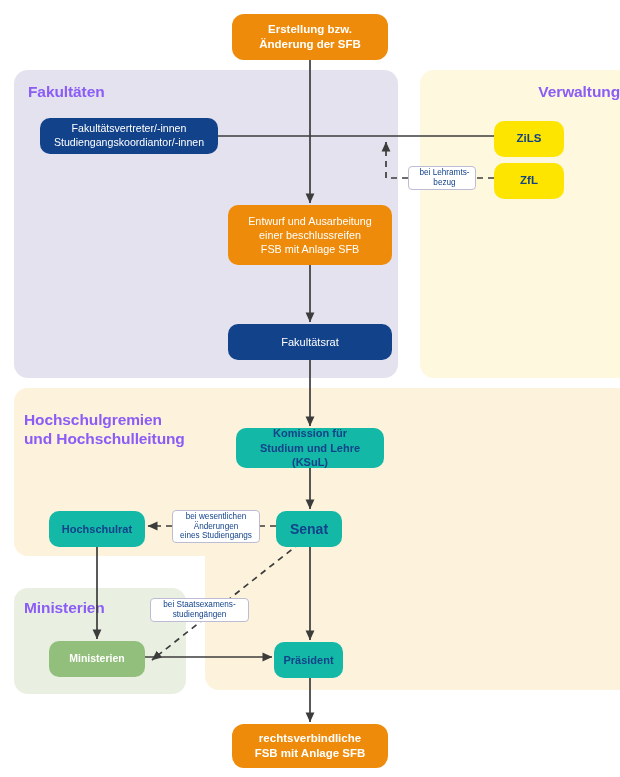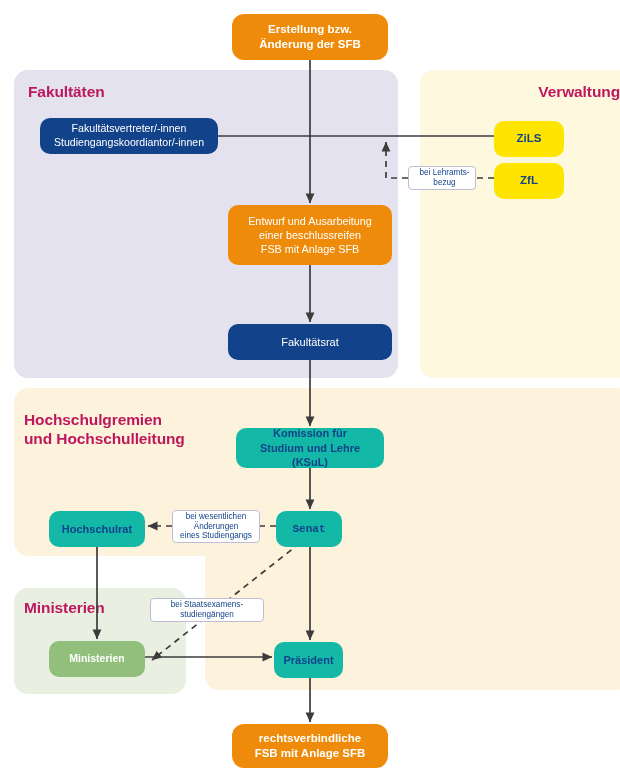--- a/index.html
+++ b/index.html
@@ -24,21 +24,21 @@
     border-radius: 14px;
   }
   .panel-fakultaeten { left: 14px;  top: 70px;  width: 384px; height: 308px; background: #E4E2EF; }
   .panel-verwaltung  { left: 420px; top: 70px;  width: 220px; height: 308px; background: #FDF8DE; }
   .panel-hochschul   { left: 14px;  top: 388px; width: 616px; height: 168px; background: #FDF2DB; }
   .panel-hochschul2  { left: 205px; top: 500px; width: 425px; height: 190px; background: #FDF2DB; }
   .panel-ministerien { left: 14px;  top: 588px; width: 172px; height: 106px; background: #E9F0E2; }
 
   .panel-title {
     position: absolute;
-    color: #be185d;
+    color: #8b5cf6;
     font-weight: bold;
     font-size: 15.5px;
     letter-spacing: -0.1px;
     line-height: 1.25;
     white-space: pre-line;
   }
   .t-fakultaeten { left: 28px;  top: 82px;  }
   .t-verwaltung  { left: 420px; top: 82px;  width: 200px; text-align: right; }
   .t-hochschul   { left: 24px;  top: 410px; }
   .t-ministerien { left: 24px;  top: 598px; }
@@ -65,21 +65,21 @@
   .n-green  { background: #92BF7B; color: #ffffff; }
 
   .node-start   { left: 232px; top: 14px;  width: 156px; height: 46px;  border-radius: 12px; font-size: 11.5px; }
   .node-fakvert { left: 26px;  top: 118px; width: 178px; height: 36px;  font-weight: normal; font-size: 10.6px; margin-left: 14px; }
   .node-zils    { left: 494px; top: 121px; width: 70px;  height: 30px;  font-size: 11.5px; }
   .node-zfl     { left: 494px; top: 163px; width: 70px;  height: 30px;  font-size: 11.5px; }
   .node-entwurf { left: 228px; top: 205px; width: 164px; height: 60px;  font-weight: normal; font-size: 10.8px; }
   .node-fakrat  { left: 228px; top: 324px; width: 164px; height: 32px;  font-size: 11px; }
   .node-ksul    { left: 236px; top: 428px; width: 148px; height: 40px;  font-size: 11px; }
   .node-hsrat   { left: 49px;  top: 511px; width: 96px;  height: 30px;  font-size: 11px; }
-  .node-senat   { left: 276px; top: 511px; width: 66px;  height: 30px;  font-size: 11px; font-family: Liberation Mono, monospace; }
+  .node-senat   { left: 276px; top: 511px; width: 66px;  height: 30px;  font-size: 14px; }
   .node-minist  { left: 49px;  top: 641px; width: 96px;  height: 32px;  font-size: 10.5px; }
   .node-praes   { left: 274px; top: 642px; width: 69px;  height: 30px;  font-size: 11px; }
   .node-end     { left: 232px; top: 724px; width: 156px; height: 44px;  border-radius: 12px; font-size: 11.5px; }
 
   
   .cond {
     position: absolute;
     background: #ffffff;
     border: 1px solid #BDBCD4;
     border-radius: 4px;
@@ -89,21 +89,21 @@
     text-align: center;
     white-space: pre-line;
     display: flex;
     align-items: center;
     justify-content: center;
     box-sizing: border-box;
     padding: 2px 3px;
   }
   .cond-lehramt { left: 408px; top: 166px; width: 68px;  height: 24px; padding-left: 8px; }
   .cond-wesent  { left: 172px; top: 510px; width: 88px;  height: 33px; }
-  .cond-staats  { left: 150px; top: 598px; width: 114px; height: 24px; }
+  .cond-staats  { left: 150px; top: 598px; width: 99px; height: 24px; }
 
   
   #wires {
     position: absolute;
     left: 0; top: 0;
     width: 620px; height: 777px;
     pointer-events: none;
   }
 </style>
 </head>

